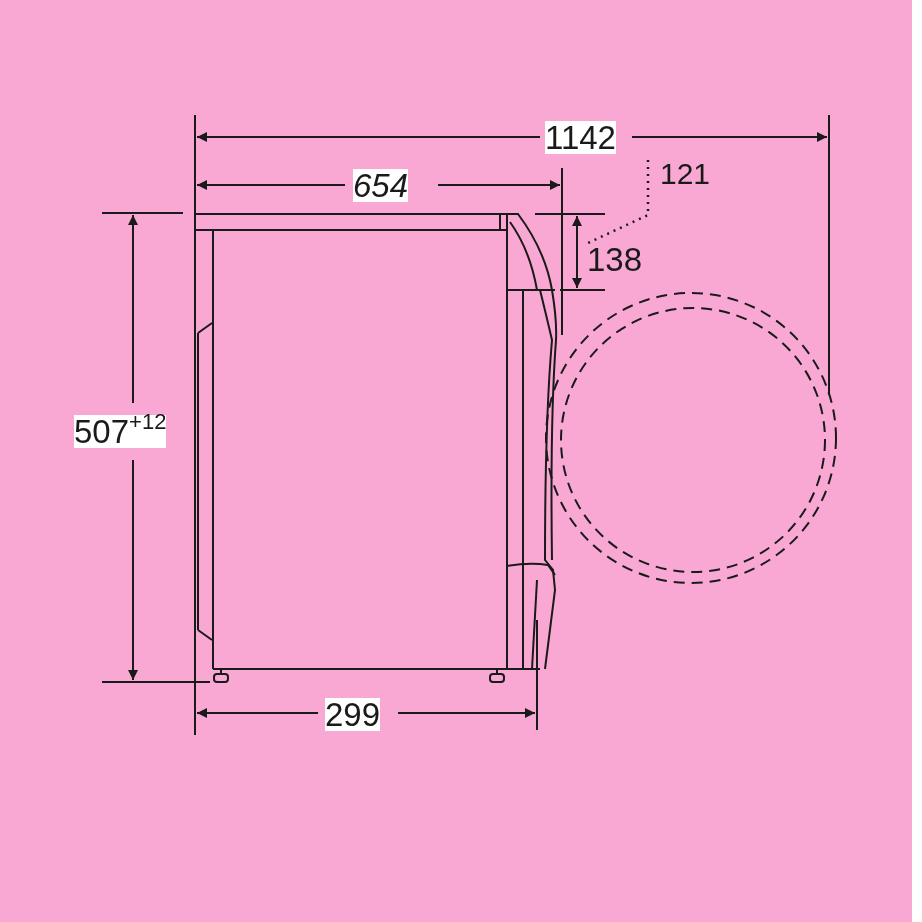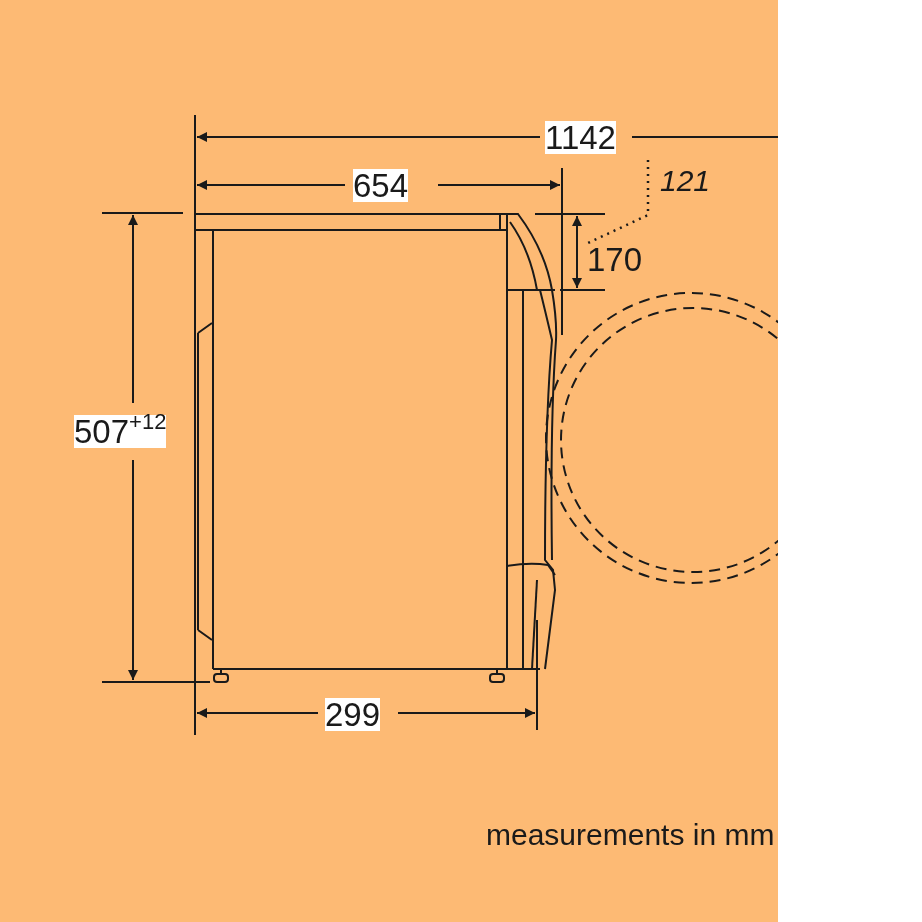--- a/index.html
+++ b/index.html
@@ -1,16 +1,16 @@
 <!DOCTYPE html>
 <html><head>
 <meta charset="utf-8">
 <style>
   html,body{margin:0;padding:0;background:#ffffff;}
-  #canvas{position:relative;width:778px;height:922px;background:#fdba74;overflow:hidden;}
+  #canvas{position:relative;width:912px;height:922px;background:#f9a8d4;overflow:hidden;}
   svg{position:absolute;left:0;top:0;}
   .lbl{position:absolute;font-family:"Liberation Sans",sans-serif;color:#1a1a1a;white-space:nowrap;line-height:1;background:#fff;}
   .big{font-size:33px;}
   .sup{font-size:22px;position:relative;top:-14px;text-align:right;}
   .note{font-size:30px;background:transparent;}
   .footer{font-size:30px;background:transparent;}
 </style>
 </head>
 <body>
 
@@ -66,19 +66,18 @@
       <line x1="497" y1="669" x2="497" y2="674"></line>
 
       <circle cx="691" cy="438" r="145" stroke-dasharray="11,7"></circle>
       <circle cx="693" cy="440" r="132" stroke-dasharray="11,7"></circle>
 
       <path d="M648,160 L648,215 L588,243" stroke-dasharray="2,5" stroke-width="2.5"></path>
     </g>
   </svg>
 
   <div class="lbl big" style="left:545px;top:121px;">1142</div>
-  <div class="lbl big" style="left:353px;top:169px;">654</div>
+  <div class="lbl big" style="left:353px;top:169px;font-style:italic;">654</div>
   <div class="lbl big" style="left:74px;top:415px;"><span>507</span><span class="sup">+12</span></div>
   <div class="lbl big" style="left:325px;top:698px;">299</div>
-  <div class="lbl big" style="left:587px;top:243px;background:transparent;">170</div>
-  <div class="lbl note" style="left:660px;top:166px;font-style:italic;">121</div>
-  <div class="lbl footer" style="left:486px;top:820px;">measurements in mm</div>
+  <div class="lbl big" style="left:587px;top:243px;background:transparent;">138</div>
+  <div class="lbl note" style="left:660px;top:159px;">121</div>
 </div>
 
 </body></html>

